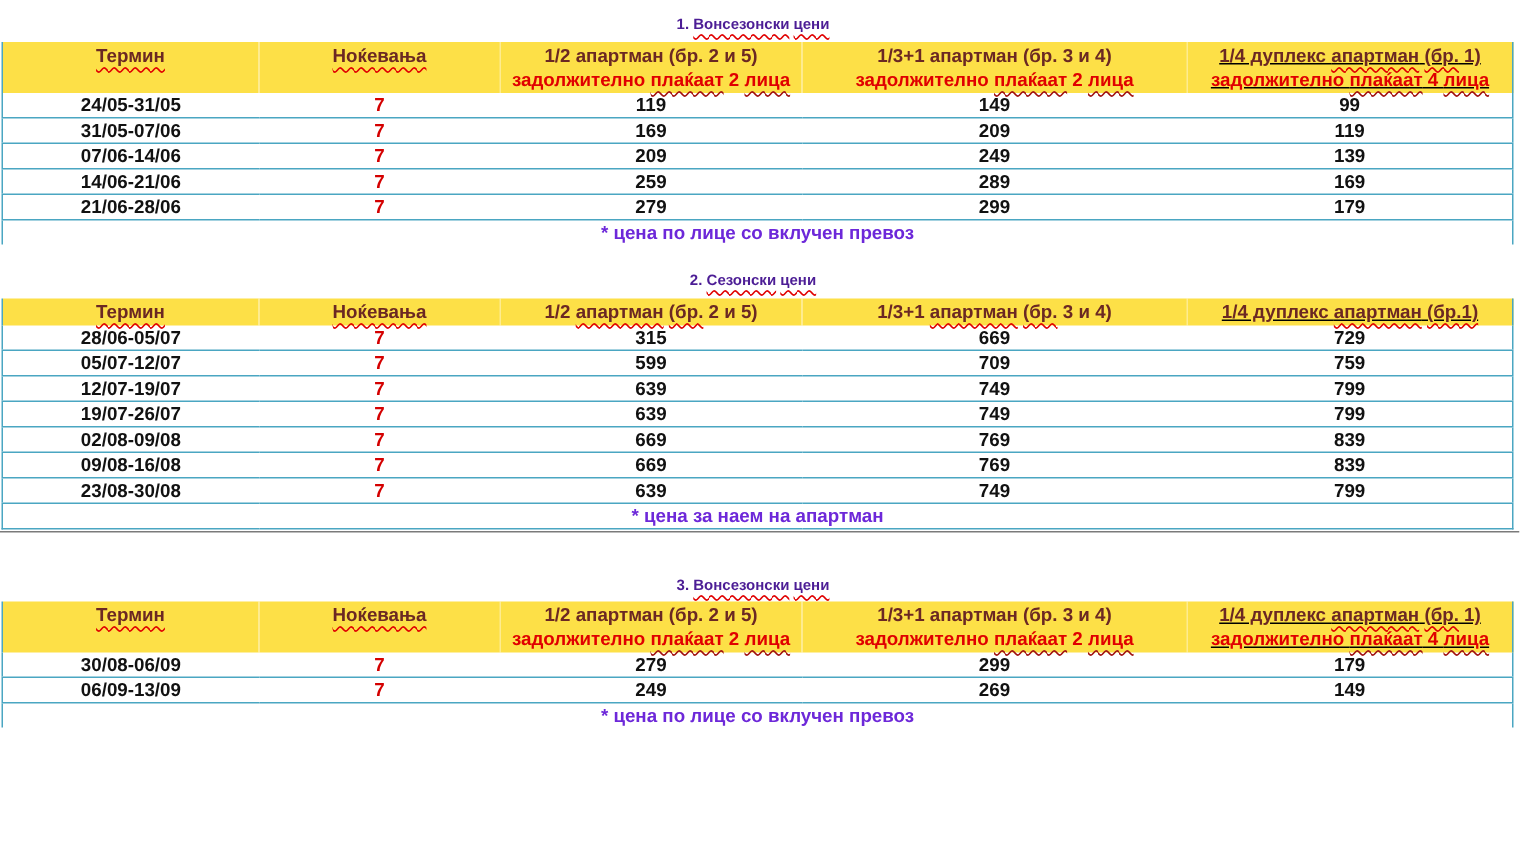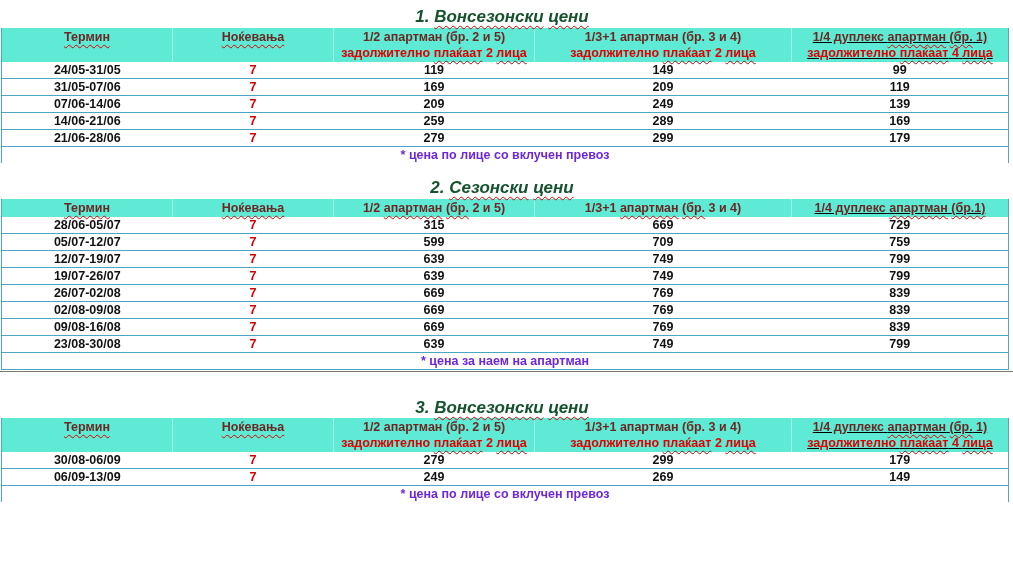--- a/index.html
+++ b/index.html
@@ -3,33 +3,33 @@
 <meta charset="utf-8">
 <style>
   html,body{margin:0;padding:0;background:#ffffff;}
   body{
     width:1013px;height:564px;overflow:hidden;
     font-family:"Liberation Sans","DejaVu Sans",sans-serif;
     -webkit-font-smoothing:antialiased;
   }
   .page{width:1002px;margin-left:1px;padding-top:9px;}
   .tbl .title{
-    text-align:center;font-size:17px;font-weight:700;color:#14532d;
-    line-height:16px;margin-bottom:3px;font-style:italic;
+    text-align:center;font-size:10px;font-weight:700;color:#4c1d95;
+    line-height:16px;margin-bottom:3px;
   }
   .sec1 .title{margin-top:0;}
   .sec2 .title{margin-top:17px;}
   .sec3 .title{margin-top:28px;margin-bottom:2px;}
   table{
     width:1002px;border-collapse:collapse;table-layout:fixed;
     border-left:1px solid #4aa6c2;border-right:1px solid #4aa6c2;
   }
   .b2 table{border-bottom:1px solid #4aa6c2;}
   thead th{
-    background:#5eead4;vertical-align:top;text-align:center;
+    background:#fde047;vertical-align:top;text-align:center;
     padding:1px 0;font-size:12.5px;font-weight:700;
     border-right:1px solid rgba(255,255,255,0.4);
   }
   thead th:last-child{border-right:none;text-decoration:underline;}
   .h1{color:#6b2823;line-height:16px;white-space:nowrap;}
   .h2{color:#e00000;line-height:16px;white-space:nowrap;}
   tbody td{
     height:16px;padding:0;text-align:center;vertical-align:middle;
     font-size:12.5px;font-weight:700;color:#111;
     border-bottom:1px solid #4aa6c2;line-height:16px;
@@ -167,27 +167,20 @@
             <td class="">799</td>
           </tr>
           <tr>
             <td class="">19/07-26/07</td>
             <td class="red">7</td>
             <td class="">639</td>
             <td class="">749</td>
             <td class="">799</td>
           </tr>
           <tr>
-            <td class="">26/07-02/08</td>
-            <td class="red">7</td>
-            <td class="">669</td>
-            <td class="">769</td>
-            <td class="">839</td>
-          </tr>
-          <tr>
             <td class="">02/08-09/08</td>
             <td class="red">7</td>
             <td class="">669</td>
             <td class="">769</td>
             <td class="">839</td>
           </tr>
           <tr>
             <td class="">09/08-16/08</td>
             <td class="red">7</td>
             <td class="">669</td>

